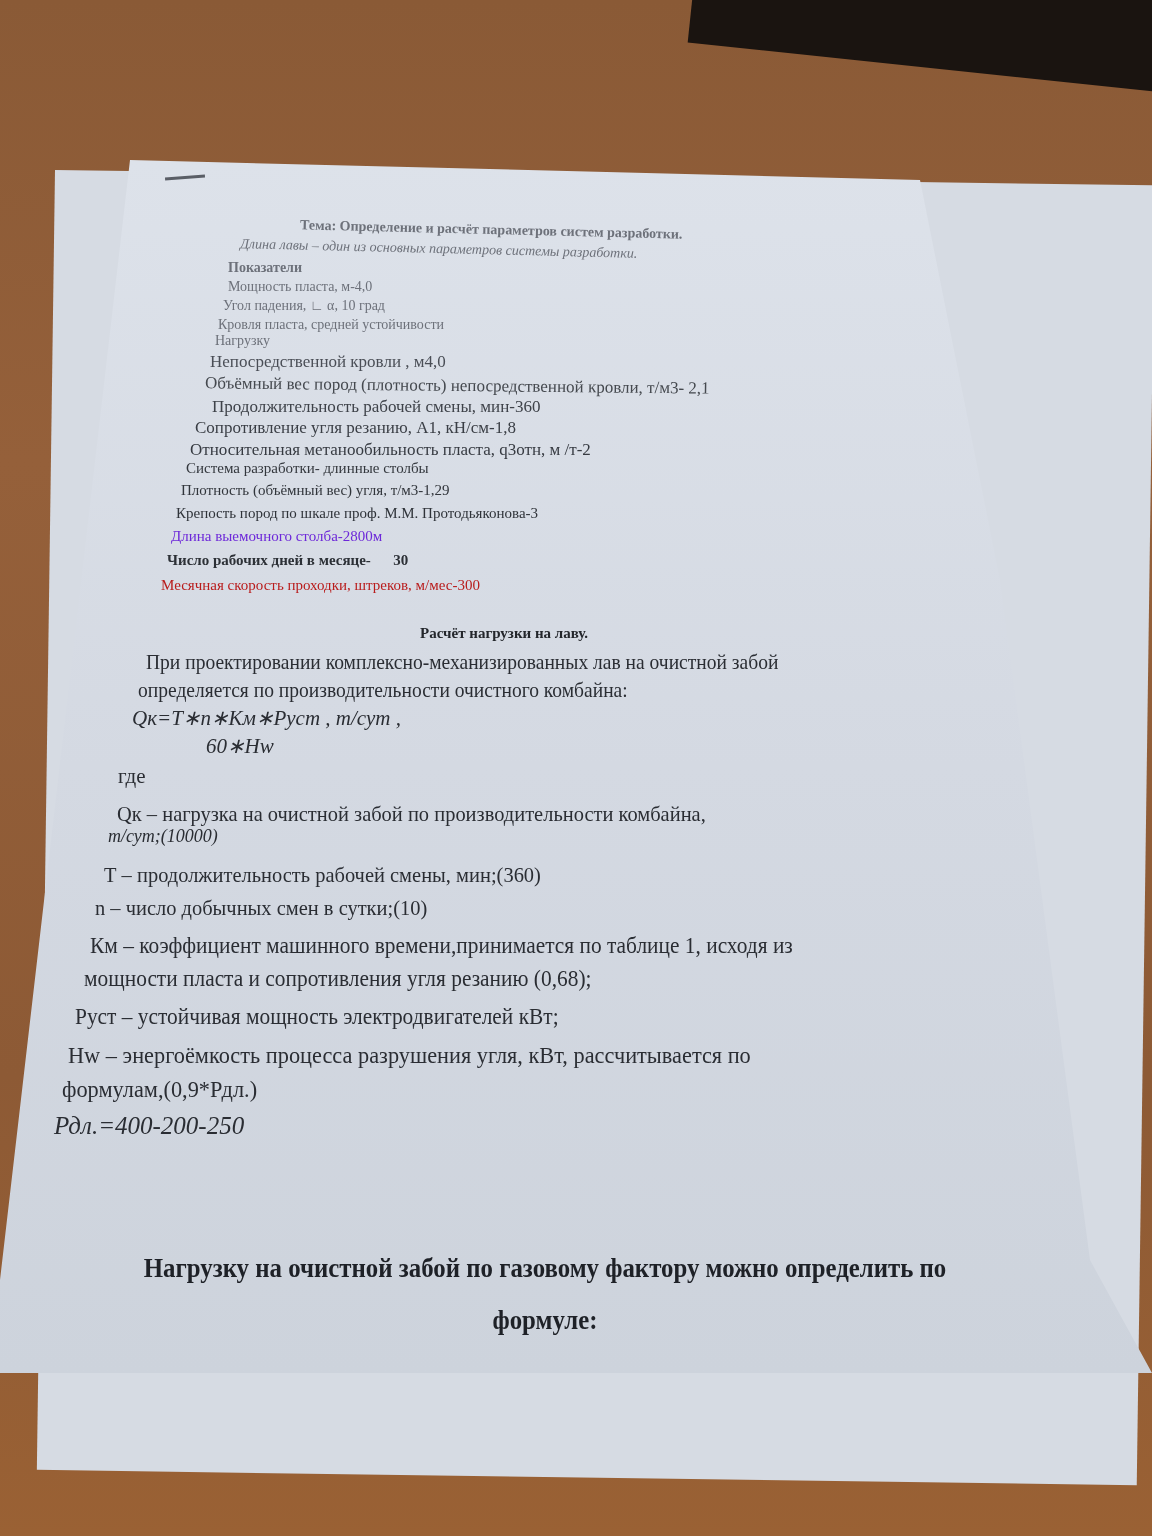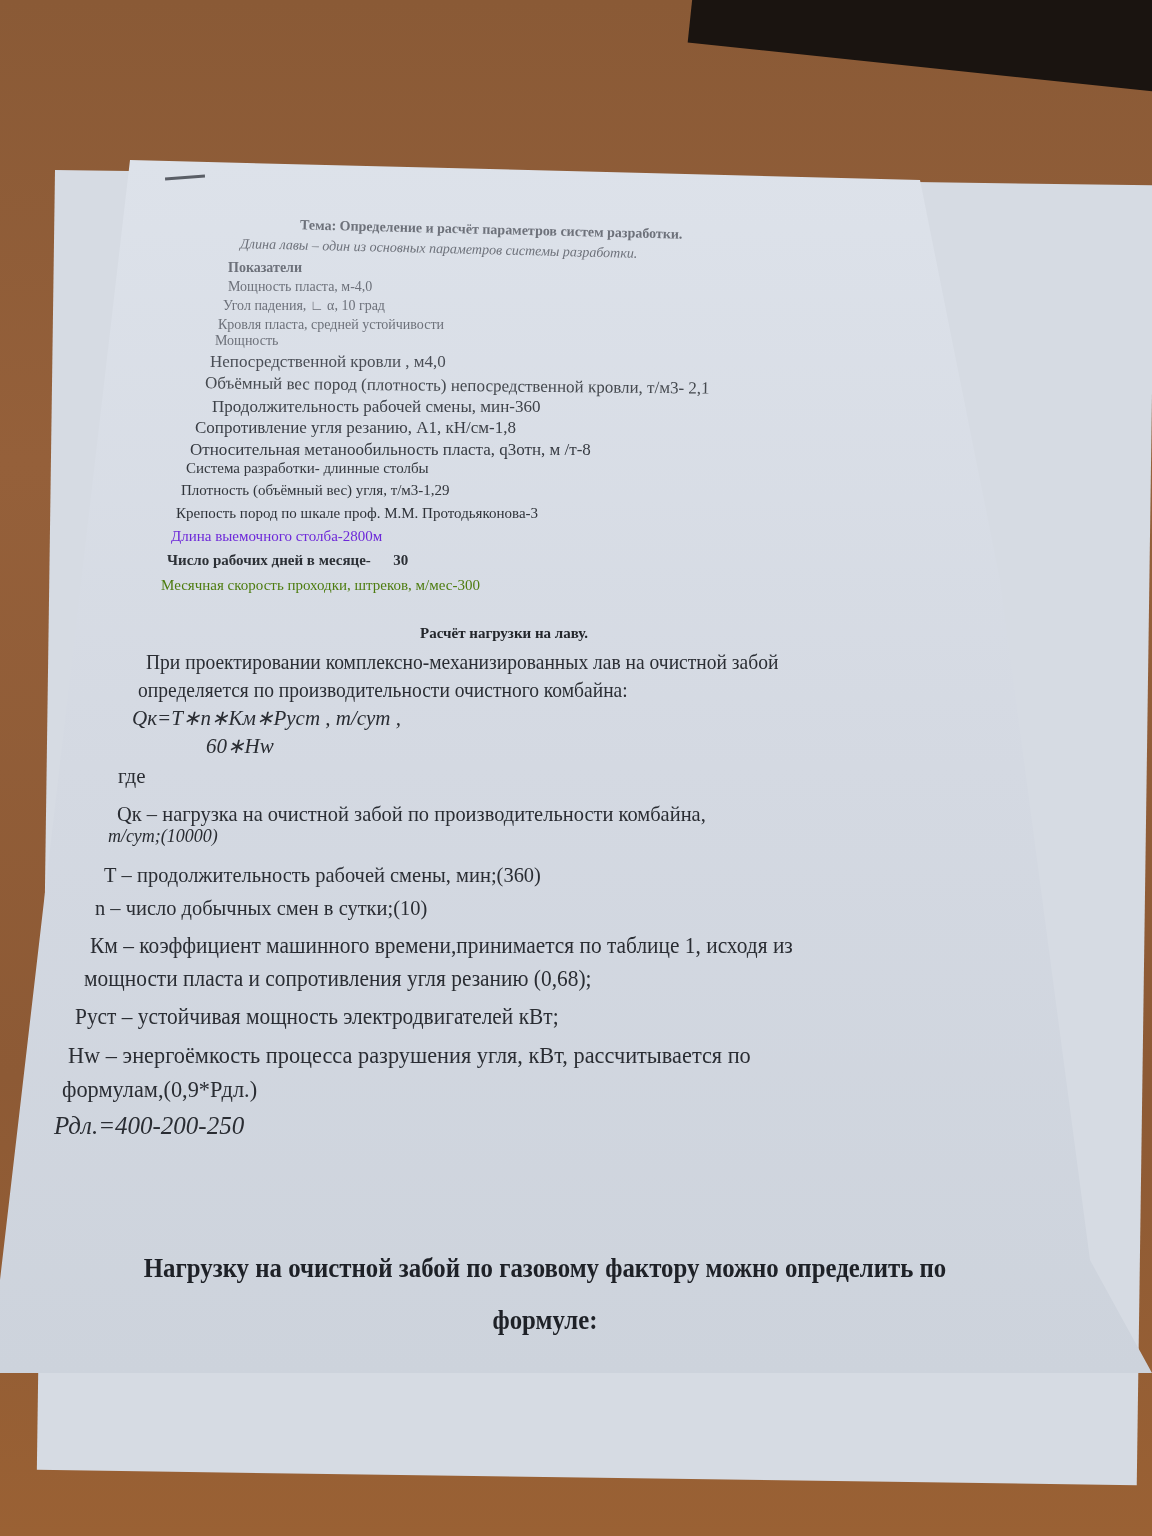--- a/index.html
+++ b/index.html
@@ -49,35 +49,35 @@
 <div class="paper"></div>
 <div class="dash"></div>
 
 <div class="hdr">
   <div class="line sm bold" style="left:300px;top:222px;transform:rotate(1.4deg);">Тема: Определение и расчёт параметров систем разработки.</div>
   <div class="line sm italic" style="left:240px;top:241px;transform:rotate(1.4deg);">Длина лавы – один из основных параметров системы разработки.</div>
   <div class="line sm bold" style="left:228px;top:260px;">Показатели</div>
   <div class="line sm" style="left:228px;top:279px;">Мощность пласта, м-4,0</div>
   <div class="line sm" style="left:223px;top:298px;">Угол падения, ∟ α, 10 град</div>
   <div class="line sm" style="left:218px;top:317px;font-family:Liberation Serif, serif;">Кровля пласта, средней устойчивости</div>
-  <div class="line sm" style="left:215px;top:333px;">Мощность</div>
+  <div class="line sm" style="left:215px;top:333px;">Нагрузку</div>
 </div>
 
 <div>
   <div class="line md" style="left:210px;top:352px;color:#4a4e56;">Непосредственной кровли , м4,0</div>
   <div class="line md" style="left:205px;top:376px;color:#45494f;transform:rotate(0.6deg);">Объёмный вес пород (плотность)  непосредственной кровли, т/м3- 2,1</div>
   <div class="line md" style="left:200px;top:397px;color:#3e4249;margin-left:12px;">Продолжительность рабочей смены, мин-360</div>
   <div class="line md" style="left:195px;top:418px;color:#3a3e45;">Сопротивление угля резанию, А1, кН/см-1,8</div>
-  <div class="line md" style="left:190px;top:440px;color:#363a41;">Относительная метанообильность пласта, q3отн, м /т-8</div>
+  <div class="line md" style="left:190px;top:440px;color:#363a41;">Относительная метанообильность пласта, q3отн, м /т-2</div>
   <div class="line lg" style="left:186px;top:460px;color:#33373d;">Система разработки- длинные столбы</div>
   <div class="line lg" style="left:181px;top:482px;color:#31353b;">Плотность (объёмный вес) угля, т/м3-1,29</div>
   <div class="line lg" style="left:176px;top:505px;color:#2f3339;">Крепость пород по шкале проф. М.М. Протодьяконова-3</div>
   <div class="line lg" style="left:171px;top:528px;color:#6d28d9;text-align:center;">Длина выемочного столба-2800м</div>
   <div class="line lg" style="left:167px;top:552px;color:#2c3036;white-space:pre;font-weight:bold;">Число рабочих дней в месяце-      30</div>
-  <div class="line lg" style="left:161px;top:577px;color:#4d7c0f;">Месячная скорость проходки, штреков, м/мес-300</div>
+  <div class="line lg" style="left:161px;top:577px;color:#b91c1c;">Месячная скорость проходки, штреков, м/мес-300</div>
 </div>
 
 <div>
   <div class="line lg bold" style="left:420px;top:625px;color:#23262b;">Расчёт нагрузки на лаву.</div>
   <div class="line xl" style="left:146px;top:650px;transform:scaleX(0.93);transform-origin:left;">При проектировании комплексно-механизированных лав на очистной забой</div>
   <div class="line xl" style="left:138px;top:678px;transform:scaleX(0.93);transform-origin:left;">определяется по производительности очистного комбайна:</div>
   <div class="line xl italic formula-body" style="left:132px;top:706px;">Qк=Т∗п∗Км∗Руст , т/сут ,</div>
   <div class="line xl italic formula-body" style="left:206px;top:734px;">60∗Hw</div>
   <div class="line xl" style="left:118px;top:764px;">где</div>
 

